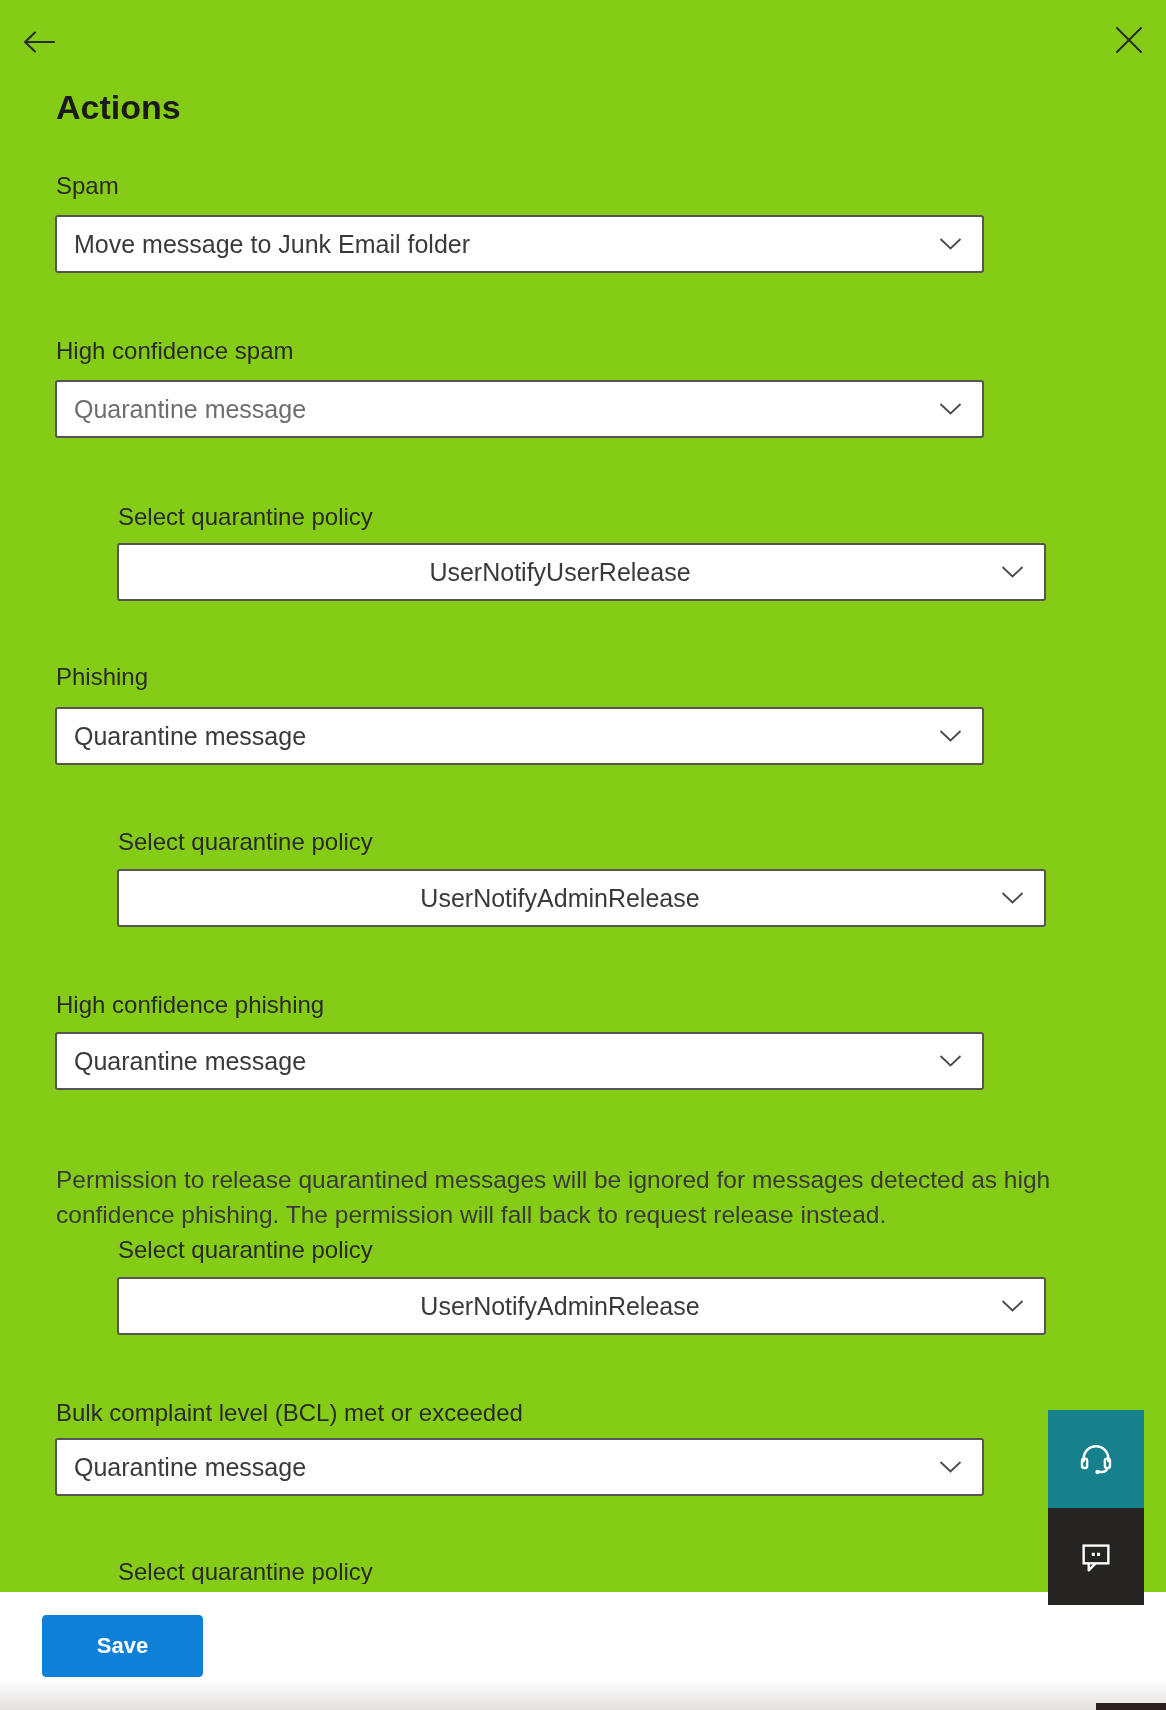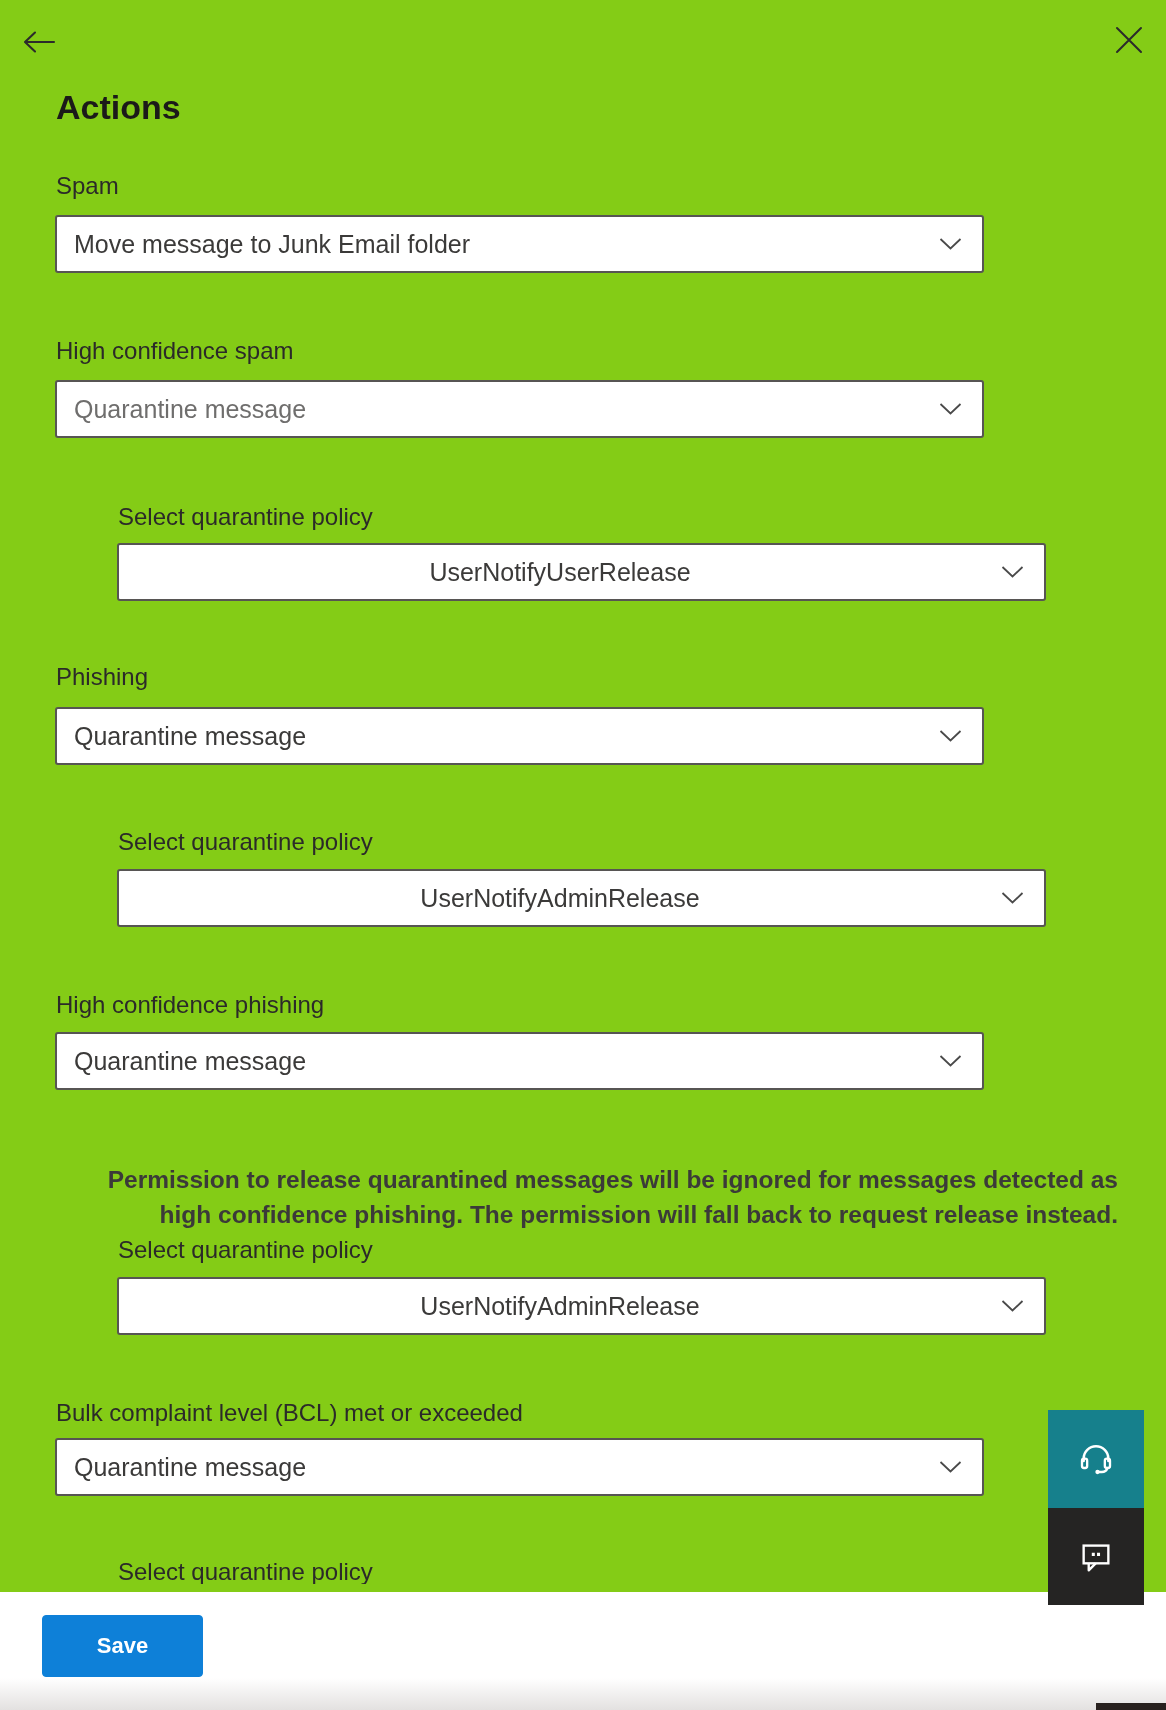--- a/index.html
+++ b/index.html
@@ -15,21 +15,21 @@
   .label.indent{left:118px;}
   .combo{
     position:absolute;left:55px;width:929px;height:58px;background:#fff;
     border:2px solid #575553;border-radius:3px;display:flex;align-items:center;
     padding:0 60px 0 17px;box-sizing:border-box;cursor:pointer;
   }
   .combo.indent{left:117px;justify-content:center;}
   .combo-value{font-size:25px;color:#3b3a39;white-space:nowrap;overflow:hidden;}
   .combo-value.muted{color:#6f6e6d;}
   .chev{position:absolute;right:20px;top:50%;transform:translateY(-50%);}
-  .note{position:absolute;left:56px;top:1137px;width:1062px;font-size:24.5px;line-height:35px;color:#3b3a39;font-weight:700;text-align:right;}
+  .note{position:absolute;left:56px;top:1137px;width:1062px;font-size:24.5px;line-height:35px;color:#3b3a39;font-weight:400;}
   .clip-wrap{position:absolute;left:118px;top:1558px;height:26px;overflow:hidden;}
   .clip-wrap .label{position:static;}
   .footer-bg{position:absolute;left:0;top:1592px;width:1166px;height:118px;background:#ffffff;}
   .bottom-fade{position:absolute;left:0;top:1678px;width:1166px;height:32px;
     background:linear-gradient(to bottom,rgba(237,235,234,0) 0%,#e3e1e0 100%);}
   .bottom-sliver{position:absolute;left:1096px;top:1703px;width:70px;height:7px;background:#28211f;}
   .btn{
     position:absolute;top:1615px;height:62px;border-radius:4px;font-family:"Liberation Sans",sans-serif;
     font-size:22px;font-weight:600;cursor:pointer;box-sizing:border-box;
   }

